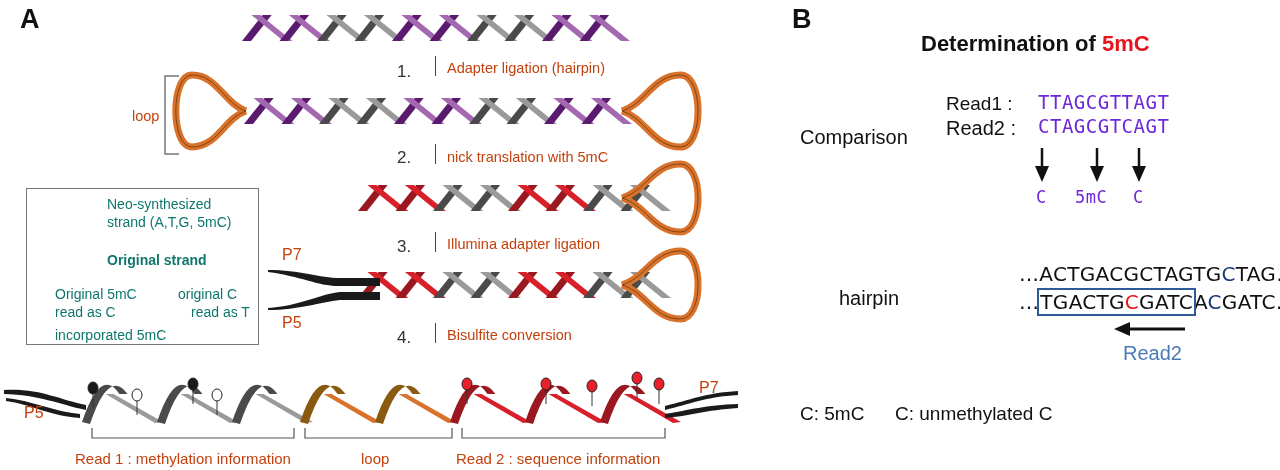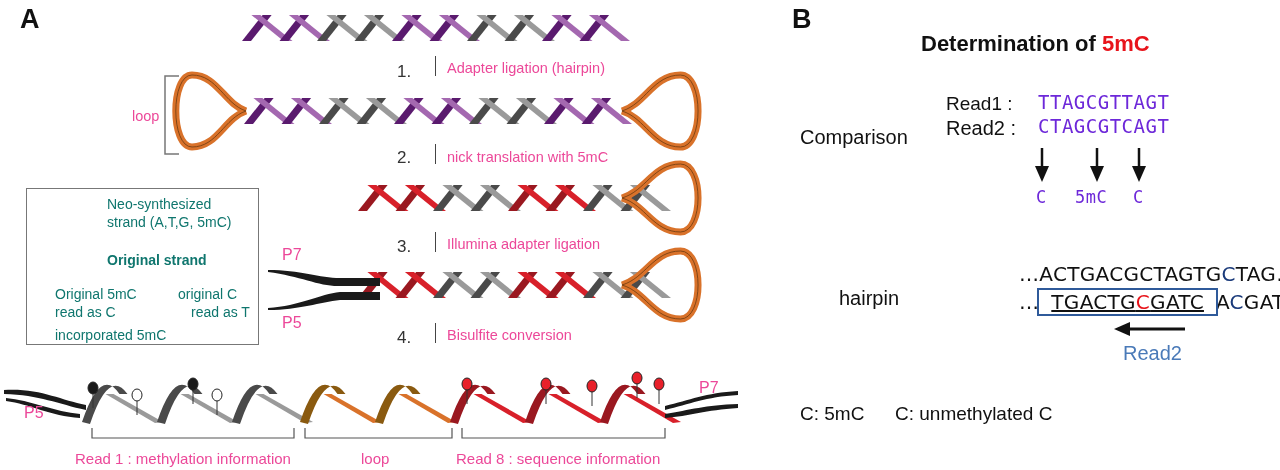--- a/index.html
+++ b/index.html
@@ -1,22 +1,22 @@
 <!DOCTYPE html>
 <html><head>
 <meta charset="utf-8">
 <style>
   html, body { margin: 0; padding: 0; background: #ffffff; }
   body { width: 1280px; height: 470px; position: relative; overflow: hidden; font-family: "Liberation Sans", sans-serif; color: #222; }
   .abs { position: absolute; white-space: nowrap; }
   .panel-letter { font-weight: bold; font-size: 27px; color: #111; }
   .step-num { font-size: 17px; color: #333; }
   .step-bar { width: 1px; height: 20px; background: #444; }
-  .step-text { font-size: 14.5px; color: #ec4899; }
-  .lbl { font-size: 14.5px; color: #ec4899; }
+  .step-text { font-size: 14.5px; color: #c2410c; }
+  .lbl { font-size: 14.5px; color: #c2410c; }
   .legend-box { border: 1.5px solid #777; background: #fff; }
   .leg-text { font-size: 14px; color: #0f766e; line-height: 18px; }
   .mono { font-family: "DejaVu Sans Mono", monospace; }
   .b-title { font-size: 22px; font-weight: bold; color: #111; }
   .red { color: #e8141b; }
   .blue-c { color: #1a3a7a; }
   .b-text { font-size: 20px; color: #111; }
   .seq { font-size: 19px; color: #6d28d9; letter-spacing: 0.5px; }
   .genome-seq { font-family: "DejaVu Sans", sans-serif; font-size: 20px; color: #111; letter-spacing: 0.3px; }
   svg { position: absolute; left: 0; top: 0; }
@@ -214,39 +214,39 @@
   <div class="abs leg-text" style="left:80px; top:62px;font-weight:bold;">Original strand</div>
   <div class="abs leg-text" style="left:28px; top:96px;">Original 5mC</div>
   <div class="abs leg-text" style="left:28px; top:114px;">read as C</div>
   <div class="abs leg-text" style="left:151px; top:96px;">original C</div>
   <div class="abs leg-text" style="left:164px; top:114px;">read as T</div>
   <div class="abs leg-text" style="left:28px; top:137px;">incorporated 5mC</div>
 </div>
 
 <div class="abs lbl" style="left:75px; top:450px; font-size:15px;">Read 1 : methylation information</div>
 <div class="abs lbl" style="left:361px; top:450px; font-size:15px;">loop</div>
-<div class="abs lbl" style="left:456px; top:450px; font-size:15px;">Read 8 : sequence information</div>
+<div class="abs lbl" style="left:456px; top:450px; font-size:15px;">Read 2 : sequence information</div>
 
 <div class="abs panel-letter" style="left:792px; top:4px;">B</div>
 
 <div class="abs b-title" style="left:921px; top:31px;"><span>Determination of </span><span class="red">5mC</span></div>
 
 <div class="abs b-text" style="left:800px; top:126px;">Comparison</div>
 
 <div class="abs b-text" style="left:946px; top:93px; font-size:19px;">Read1 :</div>
 <div class="abs seq mono" style="left:1038px; top:91px;">TTAGCGTTAGT</div>
 <div class="abs b-text" style="left:946px; top:117px; font-size:20px;">Read2 :</div>
 <div class="abs seq mono" style="left:1038px; top:115px;">CTAGCGTCAGT</div>
 
 <div class="abs seq mono" style="left:1036px; top:187px; font-size:17px;">C</div>
 <div class="abs seq mono red" style="left:1075px; top:187px; font-size:17px;">5mC</div>
 <div class="abs seq mono" style="left:1133px; top:187px; font-size:17px;">C</div>
 
 <div class="abs b-text" style="left:839px; top:287px;">hairpin</div>
 
 <div class="abs genome-seq" style="left:1019px; top:262px;"><span>…ACTGACGCTAGTG</span><span class="blue-c">C</span><span>TAG…</span></div>
 
-<div class="abs genome-seq" style="left:1019px; top:290px;"><span>…</span><span style="outline:2px solid #2f5a9a; outline-offset:0px; padding:0 12px;text-decoration:underline;"><span>TGACTG</span><span class="red">C</span><span>GATC</span></span><span>A</span><span class="blue-c">C</span><span>GATC…</span></div>
+<div class="abs genome-seq" style="left:1019px; top:290px;"><span>…</span><span style="outline:2px solid #2f5a9a; outline-offset:0px; padding:0 1px;"><span>TGACTG</span><span class="red">C</span><span>GATC</span></span><span>A</span><span class="blue-c">C</span><span>GATC…</span></div>
 
 <div class="abs b-text" style="left:1123px; top:342px; color:#4a7ab8;">Read2</div>
 
 <div class="abs b-text red" style="left:800px; top:403px; font-size:19px;">C: 5mC</div>
 <div class="abs b-text" style="left:895px; top:403px; font-size:19px;">C: unmethylated C</div>
 
 </body></html>

